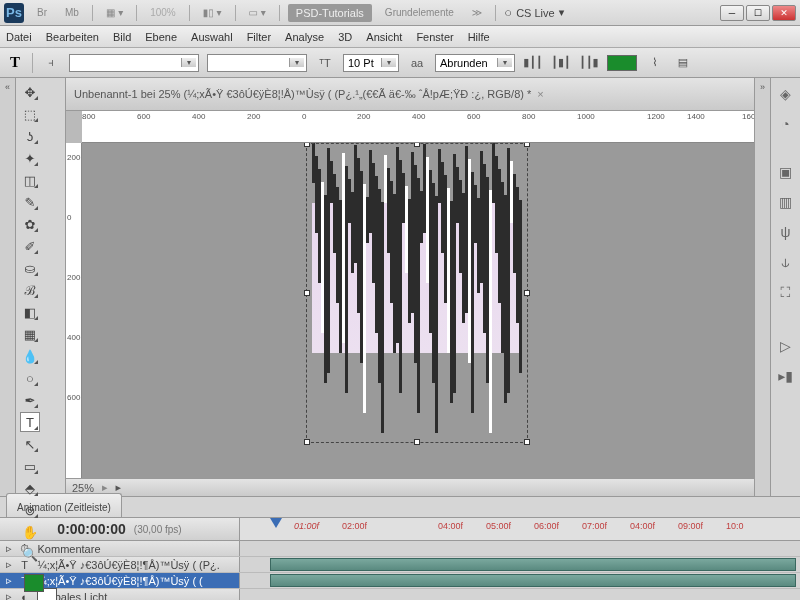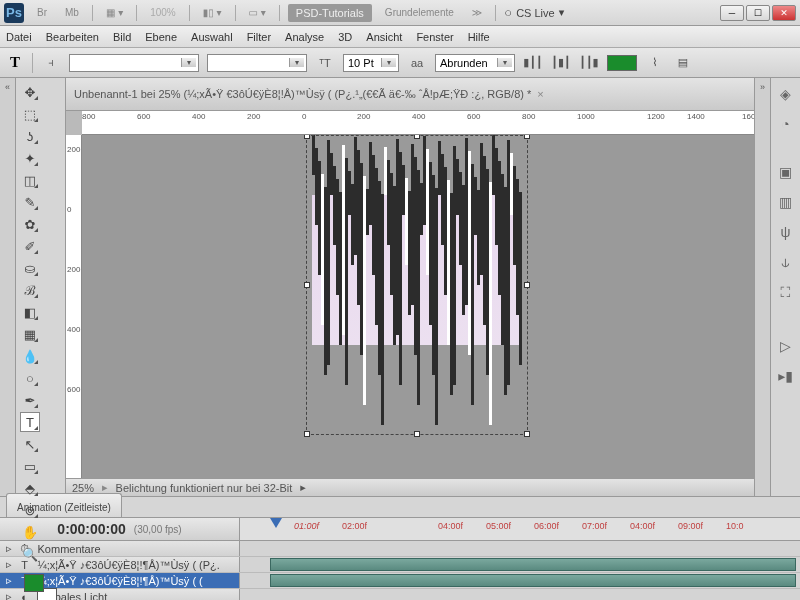--- a/index.html
+++ b/index.html
@@ -29,21 +29,21 @@
 .toolbox{width:50px;background:#d6d6d6;border-right:1px solid #999;padding:4px;display:flex;flex-wrap:wrap;gap:2px;align-content:flex-start}
 .tool{width:20px;height:20px;border:1px solid transparent;display:flex;align-items:center;justify-content:center;font-size:13px;color:#444;position:relative}
 .tool.sel{background:#fff;border:1px solid #888}
 .tool.corner::after{content:"";position:absolute;right:1px;bottom:1px;width:0;height:0;border:2px solid transparent;border-right-color:#555;border-bottom-color:#555}
 .fgbg{width:44px;height:36px;position:relative;margin-top:6px}
 .fgbg .bg{position:absolute;right:4px;bottom:2px;width:20px;height:18px;background:#fff;border:1px solid #555}
 .fgbg .fg{position:absolute;left:4px;top:2px;width:20px;height:18px;background:#1a8c2c;border:1px solid #555}
 .canvas-area{flex:1;display:flex;flex-direction:column;background:#bababa;min-width:0}
 .doc-tab{height:20px;background:linear-gradient(#e4e4e4,#cacaca);border-bottom:1px solid #999;display:flex;align-items:center;padding:16px 8px;color:#555;font-size:10px;white-space:nowrap;overflow:hidden}
 .doc-tab .x{margin-left:6px;color:#888}
-.ruler-h{height:24px;background:#fff;border-bottom:1px solid #888;position:relative;margin-left:16px;overflow:hidden}
+.ruler-h{height:32px;background:#fff;border-bottom:1px solid #888;position:relative;margin-left:16px;overflow:hidden}
 .ruler-h span{position:absolute;font-size:8px;color:#555;top:1px}
 .canvas-row{flex:1;display:flex;min-height:0}
 .ruler-v{width:16px;background:#fff;border-right:1px solid #888;position:relative;overflow:hidden}
 .ruler-v span{position:absolute;font-size:8px;color:#555;left:1px;writing-mode:horizontal-tb}
 .viewport{flex:1;background:#9a9a9a;position:relative;overflow:hidden}
 .doc{position:absolute;left:230px;top:60px;width:210px;height:150px;background:linear-gradient(#e8d8ee,#ece0f0)}
 .bars{position:absolute;left:230px;top:0;width:210px;height:300px}
 .bar{position:absolute;width:3px;background:#2c2c2c}
 .bar.w{background:#fff}
 .sel-box{position:absolute;border:1px dashed #444;left:224px;top:0;width:222px;height:300px}
@@ -280,21 +280,20 @@
           <div class="handle" style="right:-3px;top:50%;margin-top:-3px"></div>
           <div class="handle" style="left:-3px;bottom:-3px"></div>
           <div class="handle" style="left:50%;bottom:-3px;margin-left:-3px"></div>
           <div class="handle" style="right:-3px;bottom:-3px"></div>
         </div>
       </div>
     </div>
     <div class="status">
       <span>25%</span>
       <span style="color:#888">▸</span>
-      <span>Belichtung funktioniert nur bei 32-Bit</span>
       <span>▸</span>
     </div>
   </div>
 
   <div class="rightcol">
       <div style="font-size:9px;color:#555;text-align:center;padding-top:4px">»</div>
     </div>
   <div class="rightpanels">
     <div class="rp">◈</div>
     <div class="rp">◔</div>

